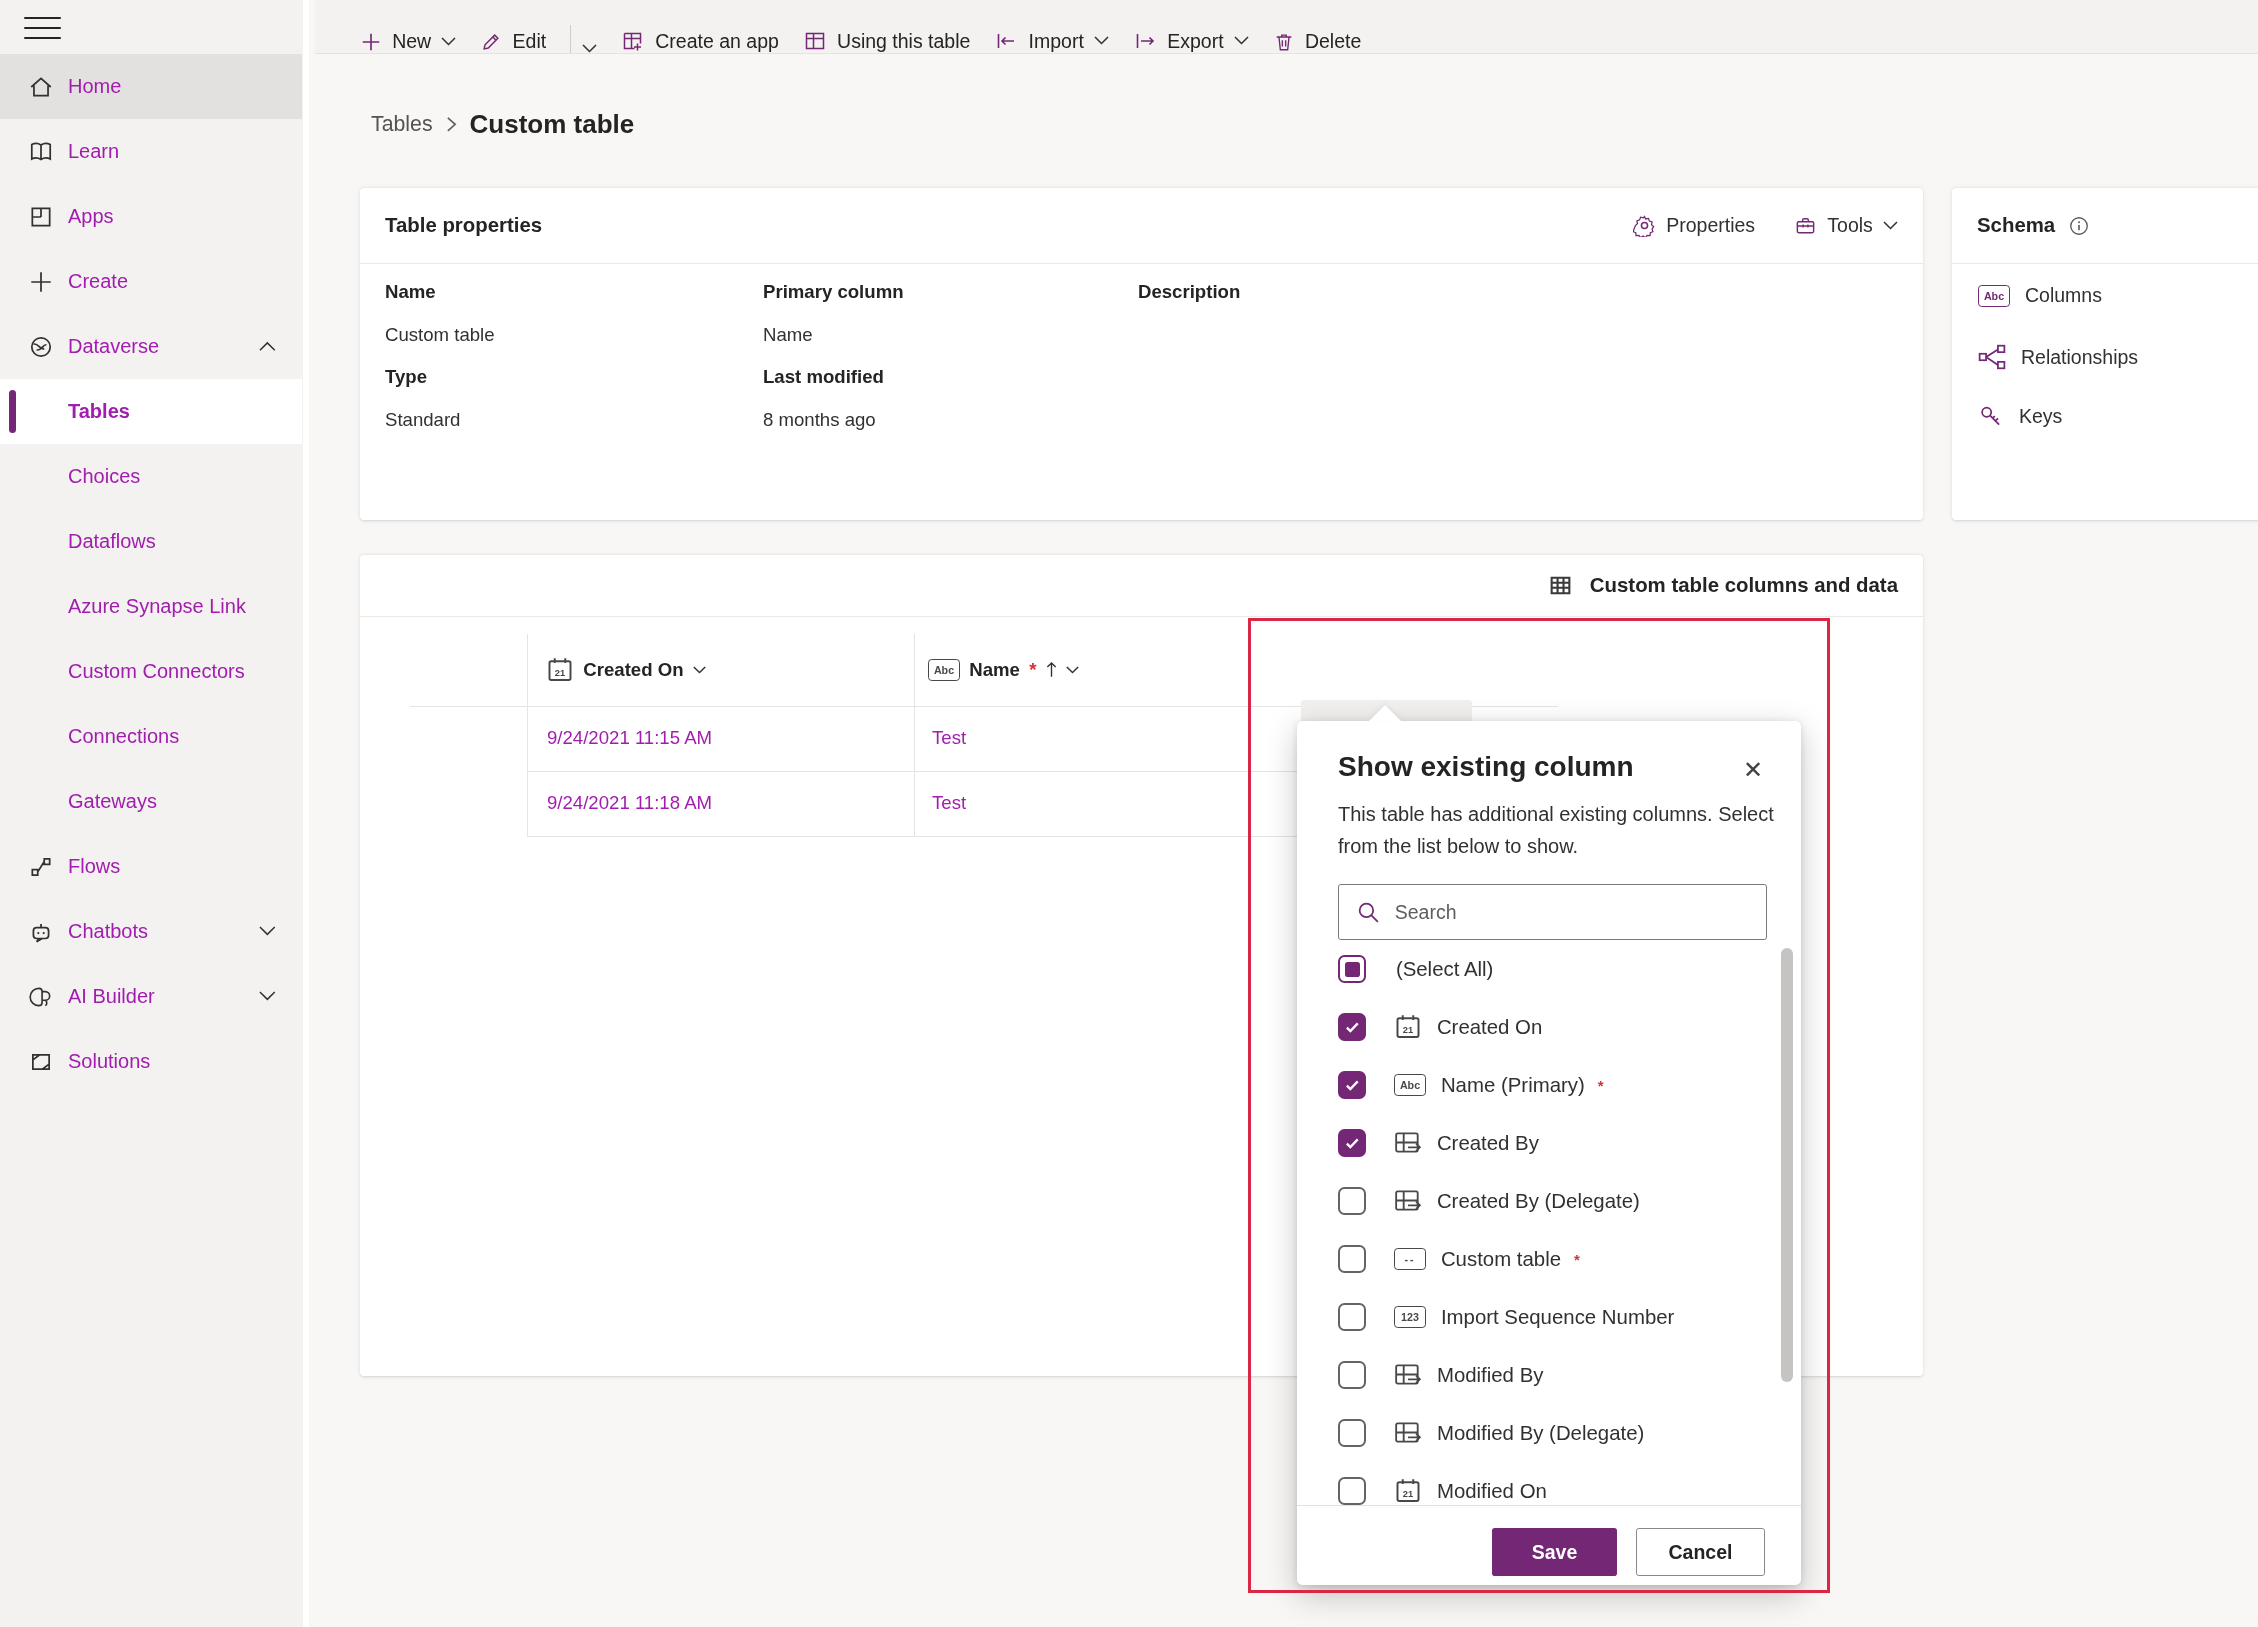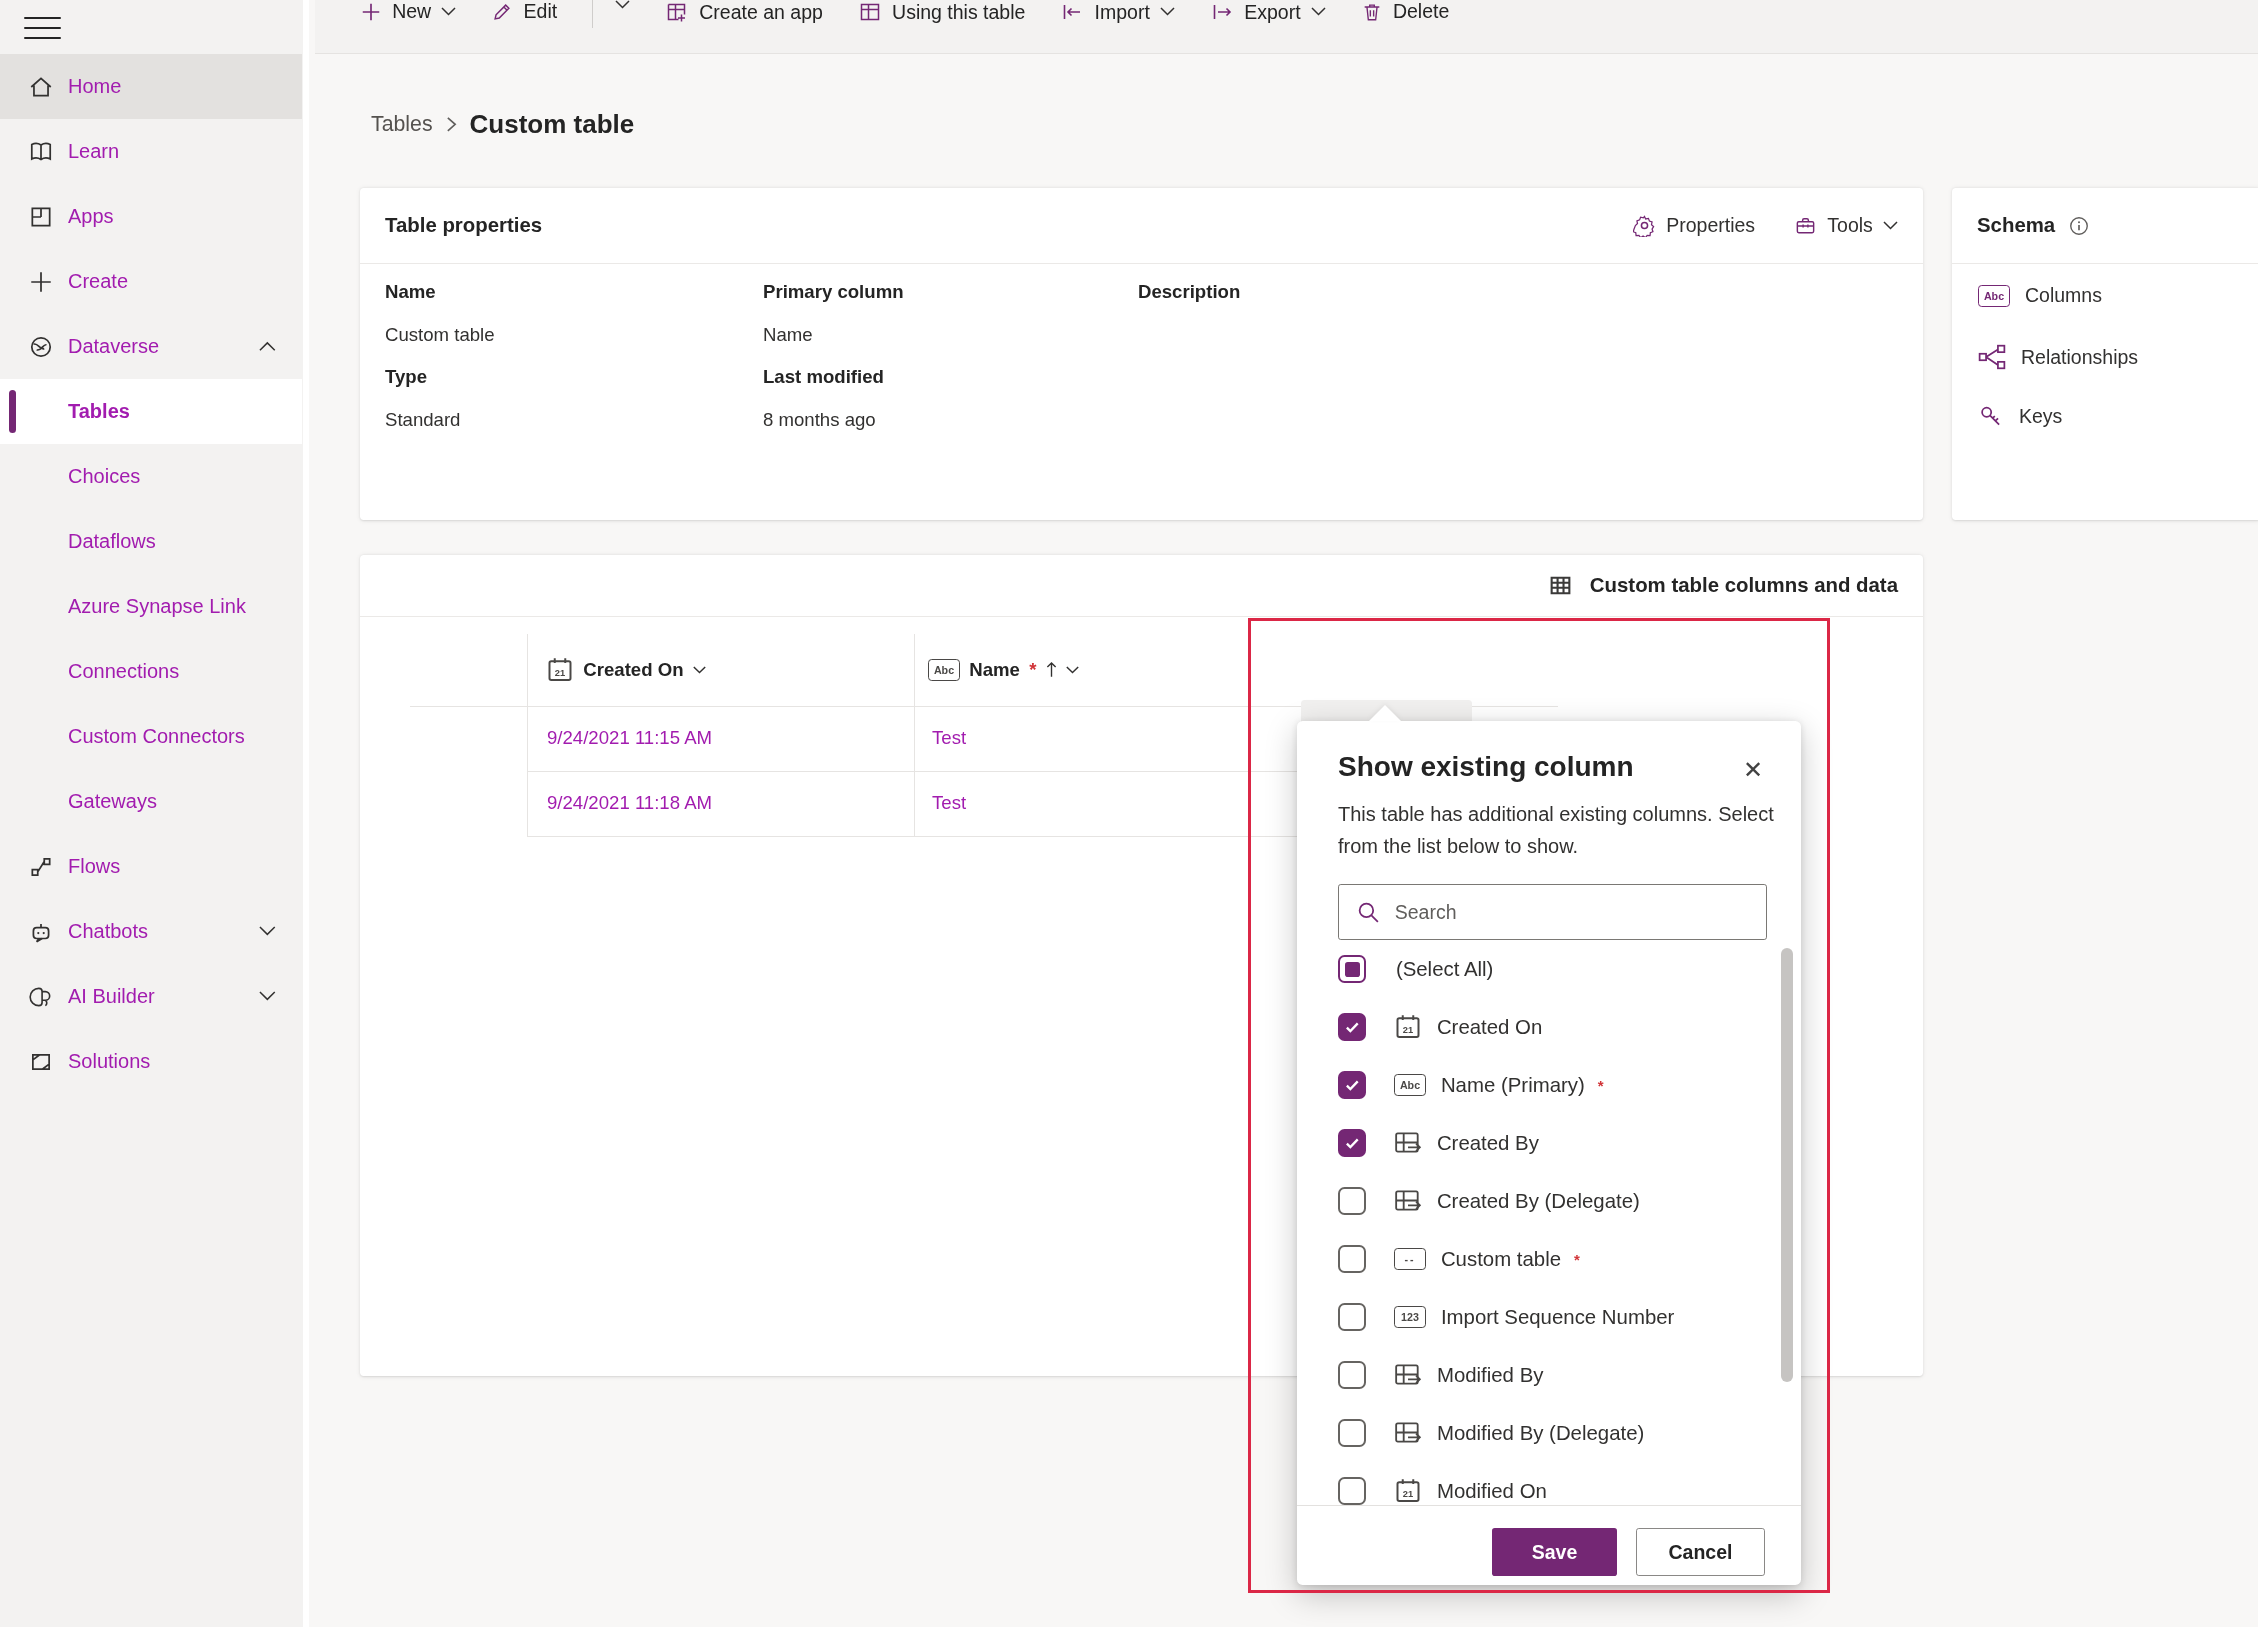--- a/index.html
+++ b/index.html
@@ -2,21 +2,21 @@
 <html style="font-size:15px"><head>
 <meta charset="utf-8">
 <style>
   * { margin:0; padding:0; box-sizing:border-box; }
   html,body { width:2259px; height:1628px; overflow:hidden; }
   body { font-family:"Liberation Sans", sans-serif; background:#f8f7f6; color:#242424; }
   .screen { position:absolute; inset:0; width:2259px; height:1628px; }
 
   
   .topbar { position:absolute; left:315px; top:0; right:0; height:54px; background:#f3f2f1;
-            border-bottom:0.9px solid #e5e3e1; display:flex; align-items:flex-start; padding-left:45px; gap:35px; }
+            border-bottom:0.9px solid #e5e3e1; display:flex; align-items:flex-end; padding-left:45px; gap:24px; }
   .tb-item { display:inline-flex; align-items:center; gap:10.2px; font-size:19.5px; color:#242424; cursor:pointer; }
   .tb-sep { width:0.9px; height:28px; background:#cfcdcb; }
   .icon-purple { color:#742774; }
   .chev { display:inline-block; }
 
   
   .sidebar { position:absolute; left:0; top:0; width:309px; height:1628px; background:#f3f2f1;
              border-right:6.5px solid #ffffff; }
   .hamburger { position:absolute; left:24px; top:13px; width:37px; height:30px; display:flex;
                flex-direction:column; justify-content:space-between; padding:3.7px 0; cursor:pointer; }
@@ -221,24 +221,24 @@
       <div class="nav-item">
         <span class="nlabel">Choices</span>
       </div>
       <div class="nav-item">
         <span class="nlabel">Dataflows</span>
       </div>
       <div class="nav-item">
         <span class="nlabel">Azure Synapse Link</span>
       </div>
       <div class="nav-item">
+        <span class="nlabel">Custom Connectors</span>
+      </div>
+      <div class="nav-item">
         <span class="nlabel">Connections</span>
-      </div>
-      <div class="nav-item">
-        <span class="nlabel">Custom Connectors</span>
       </div>
       <div class="nav-item">
         <span class="nlabel">Gateways</span>
       </div>
       <div class="nav-item">
         <svg class="nico" viewBox="0 0 24 24" width="26" height="26">
             <path d="M4 14.5h5v5H4zM15 4.5h5v5h-5zM9 16.5l6-9.5" stroke="currentColor" stroke-width="1.6" fill="none"></path>
           </svg>
         <span class="nlabel">Flows</span>
       </div>

